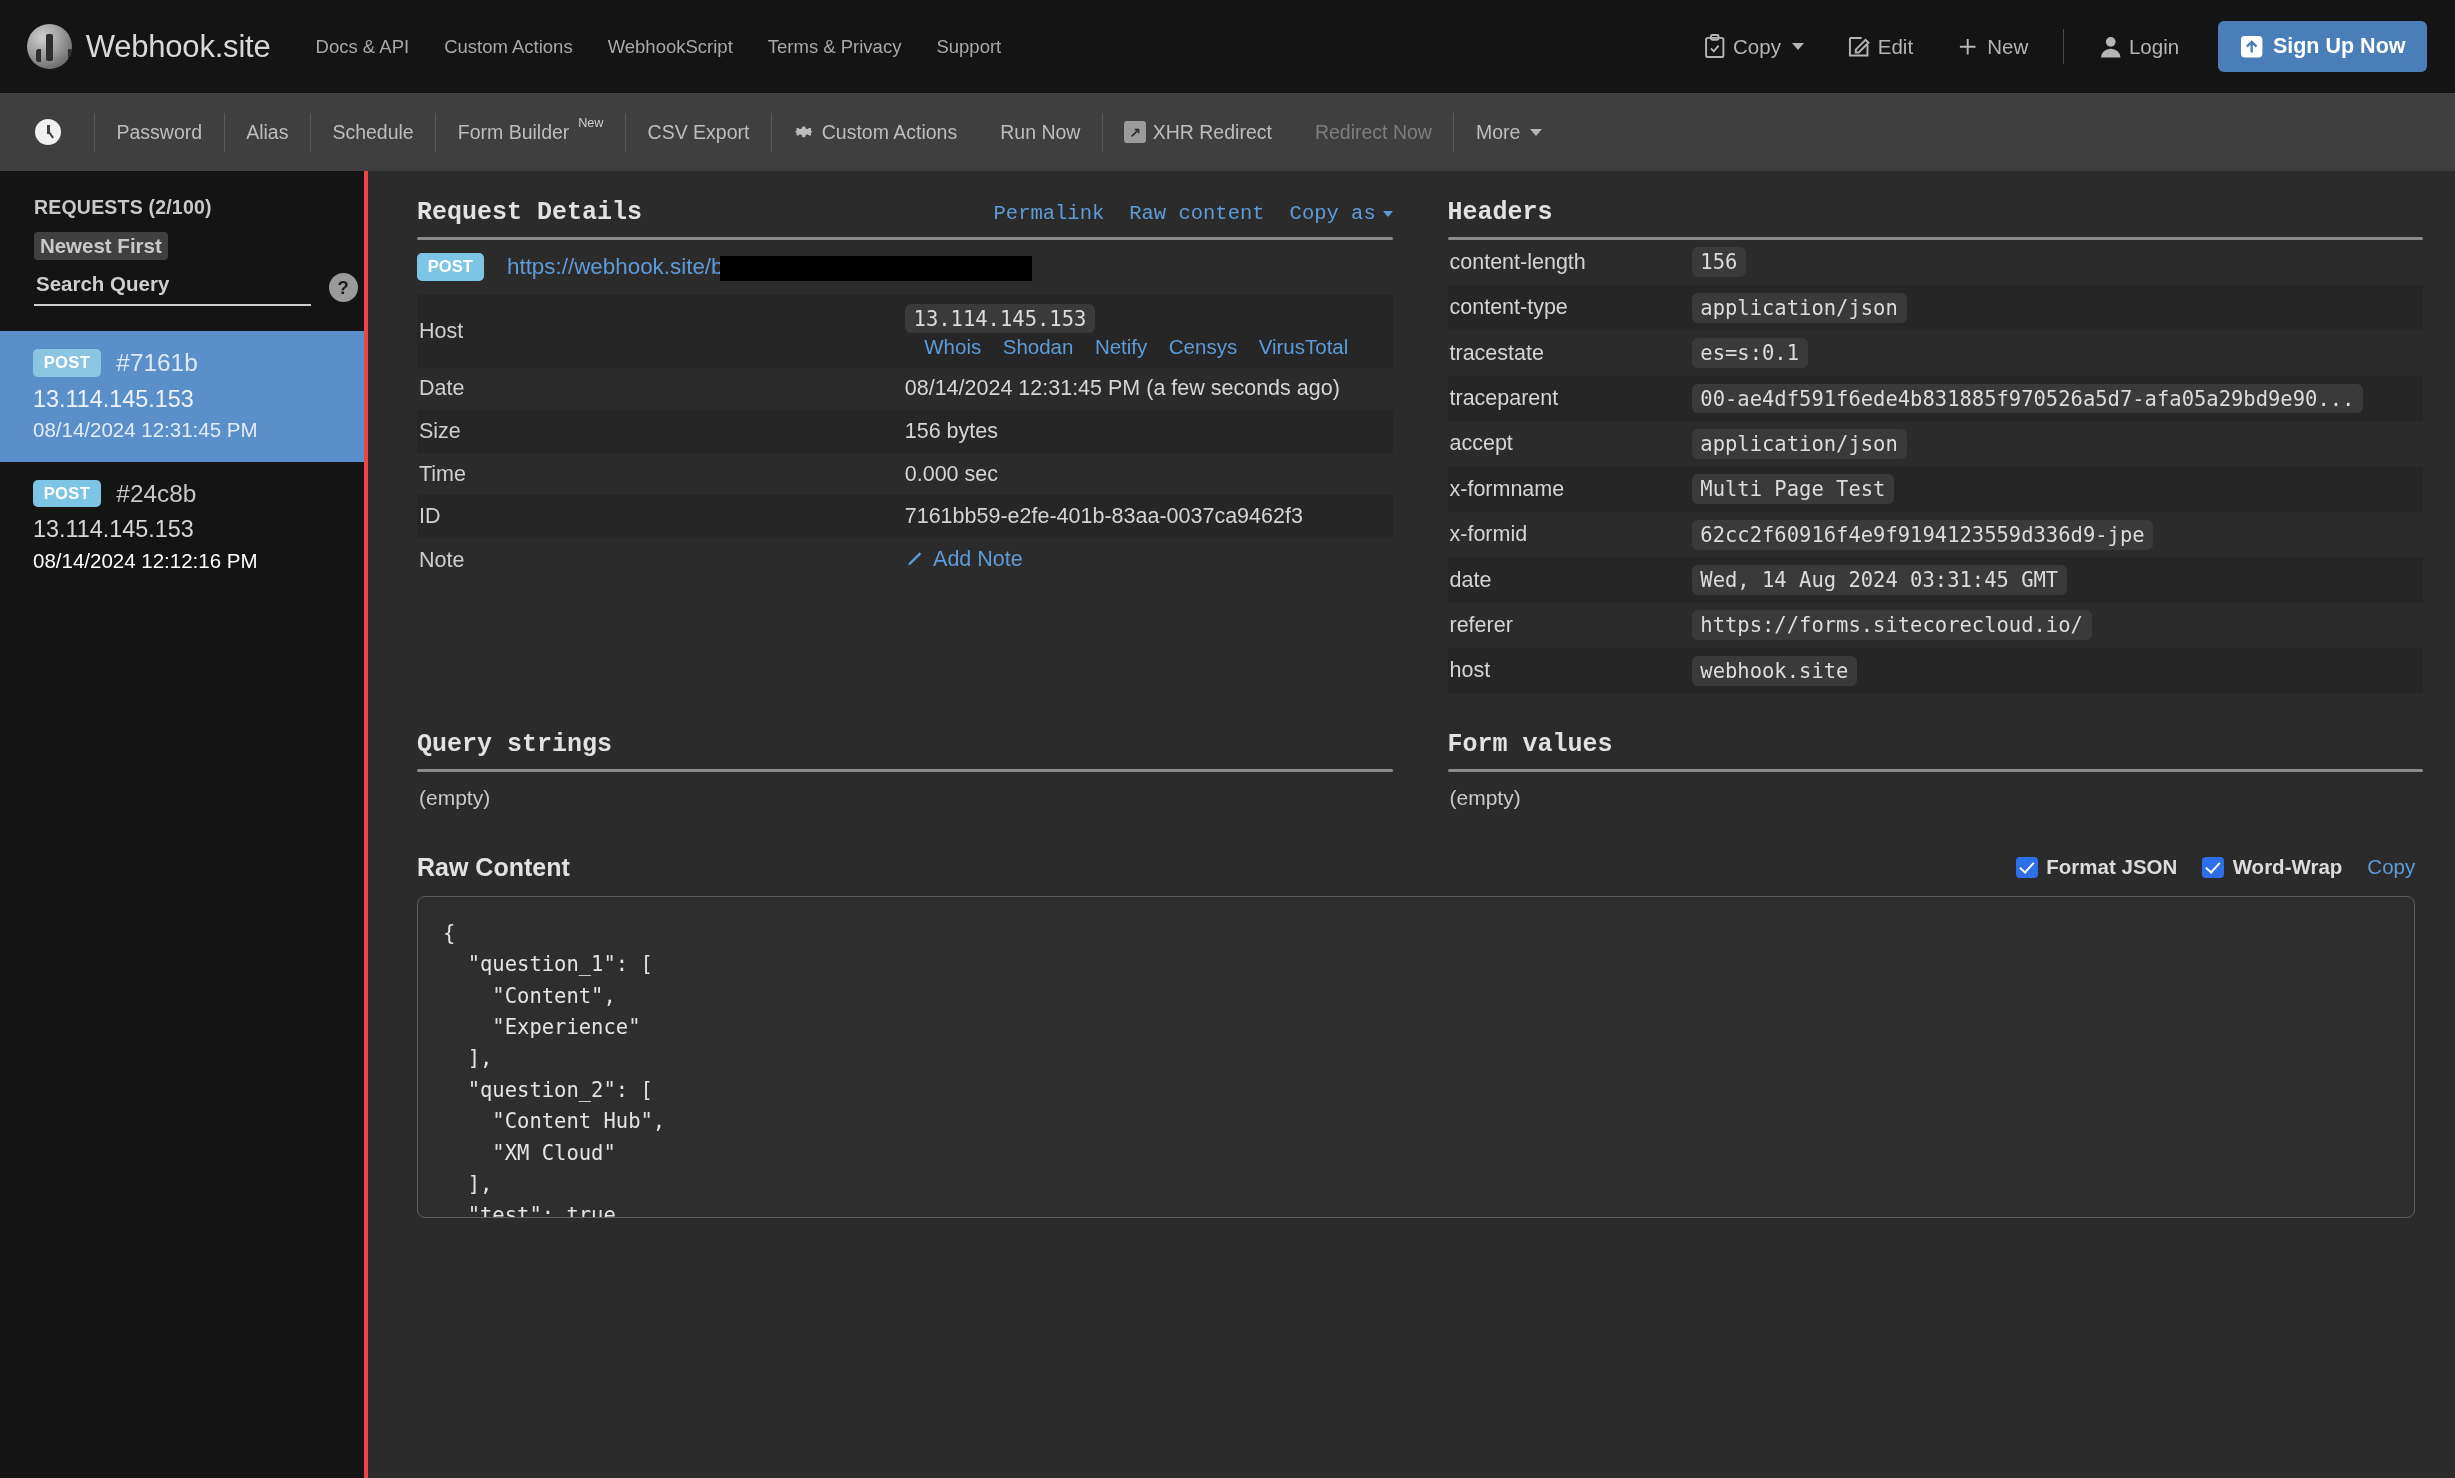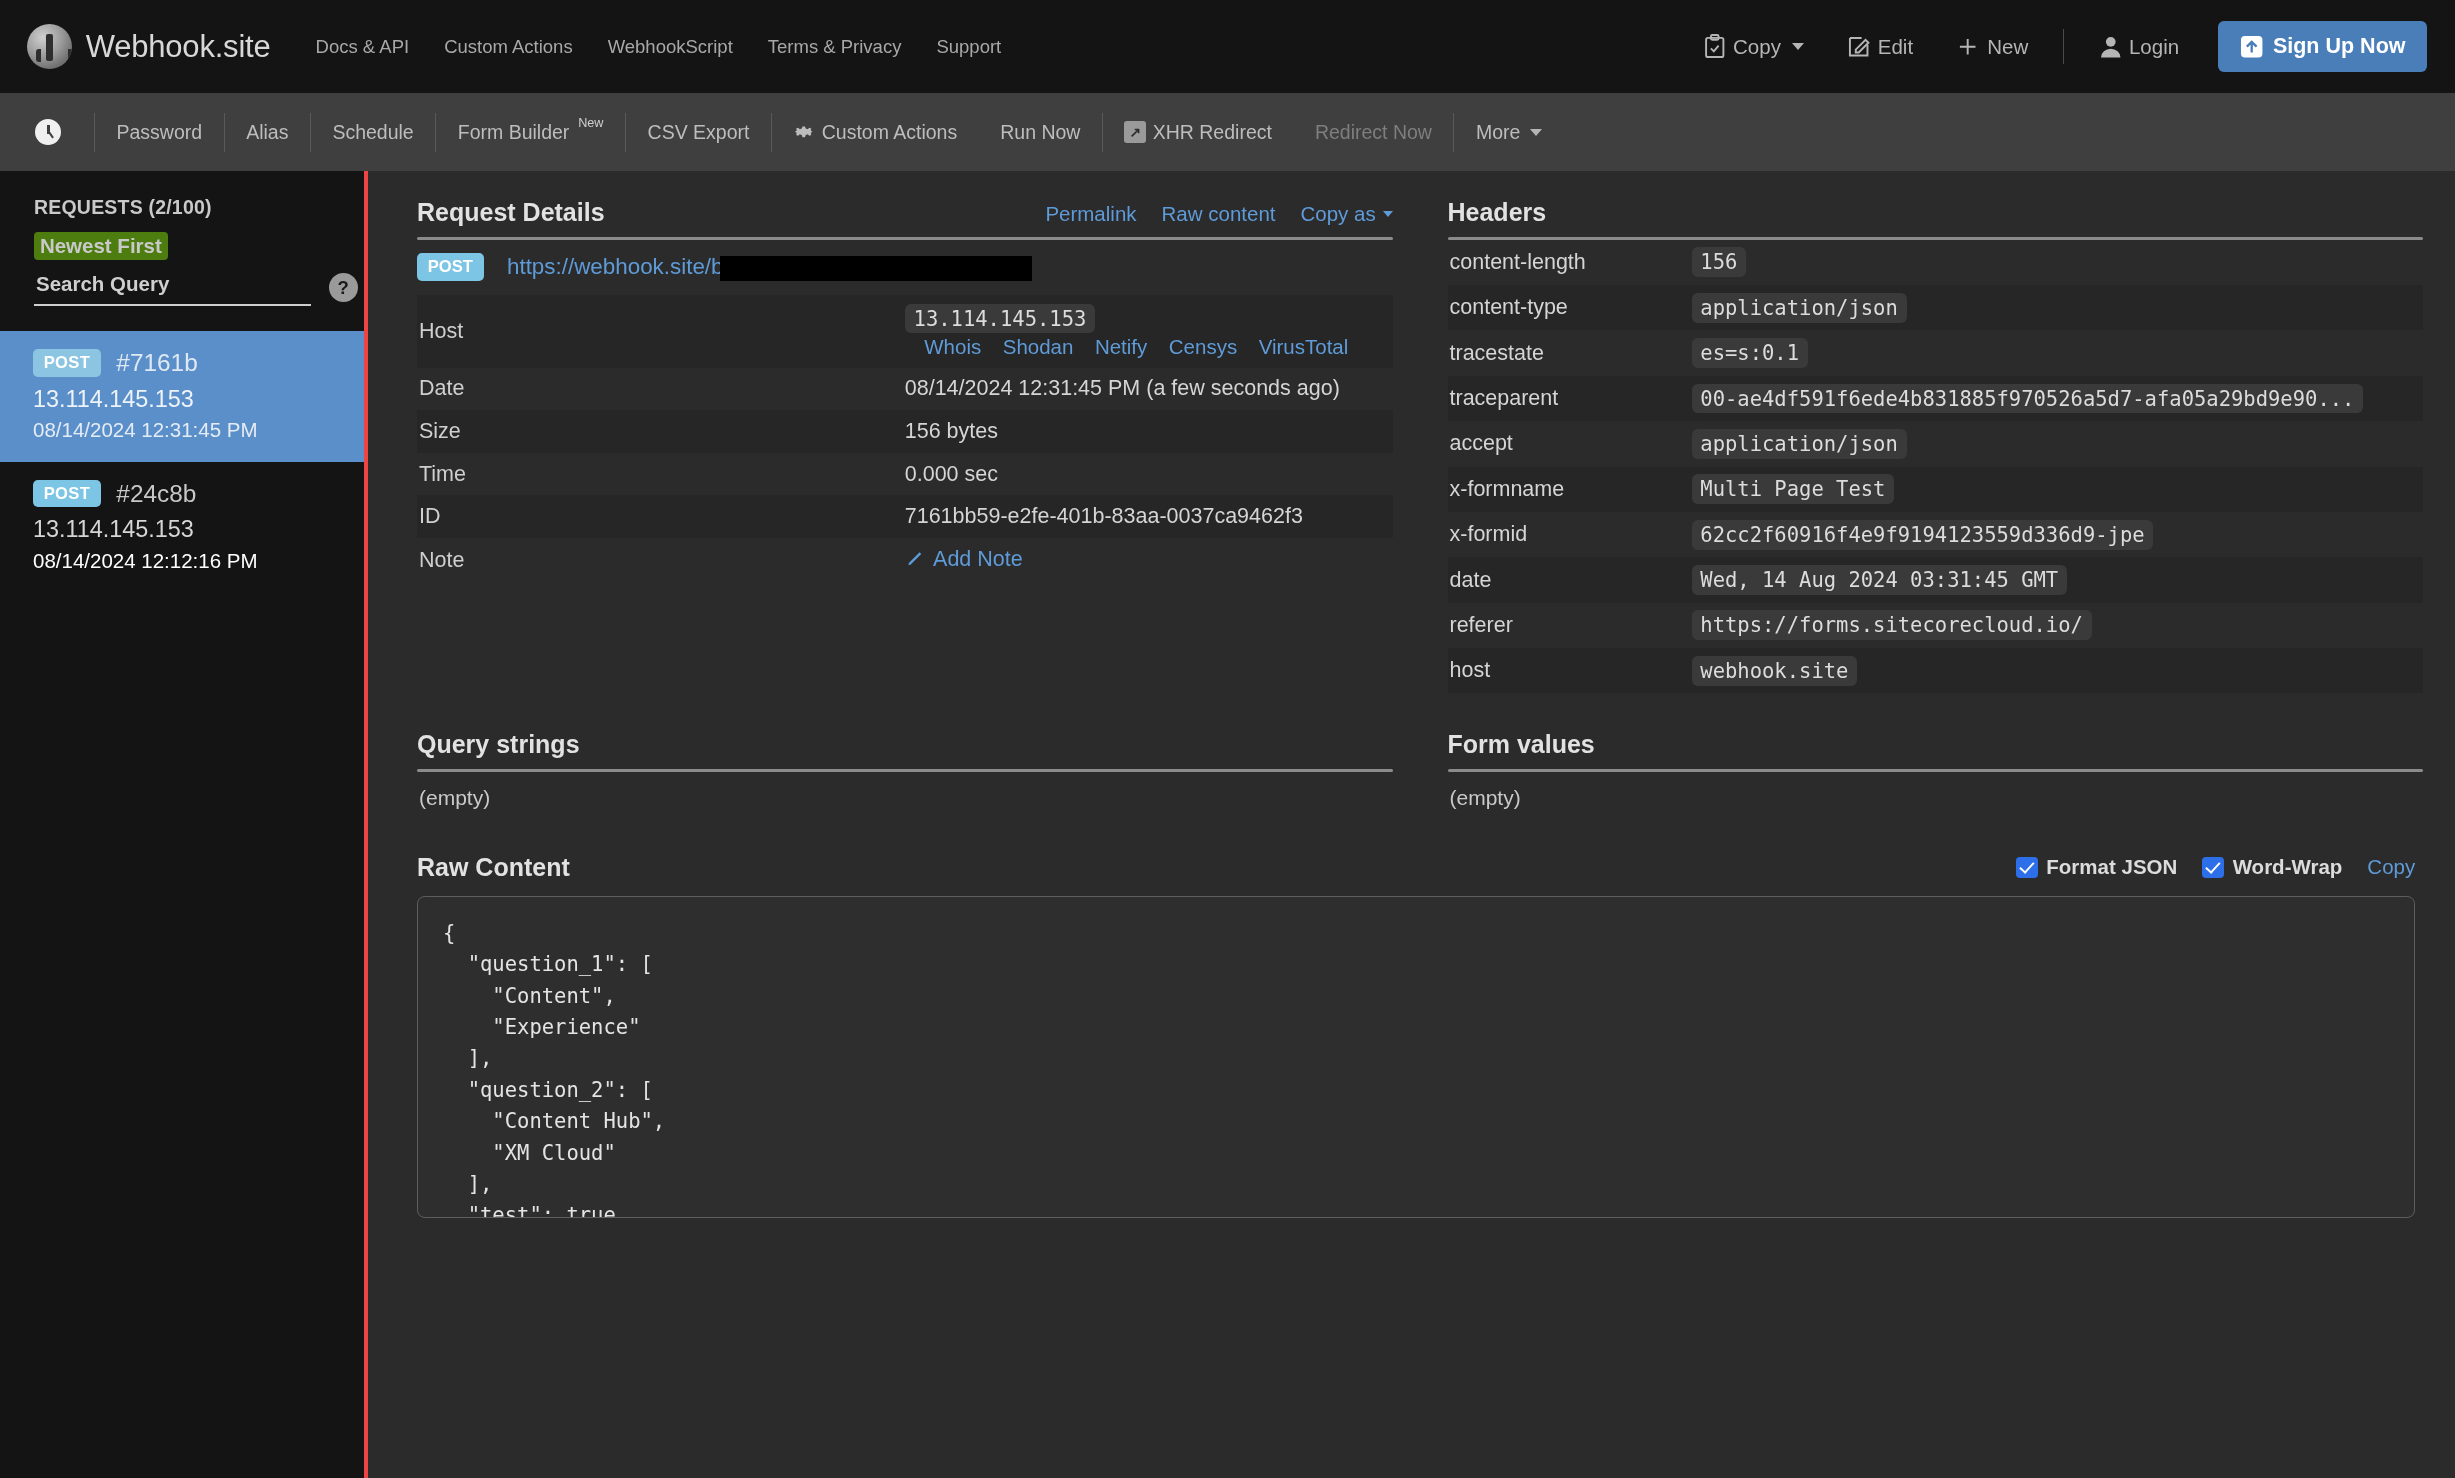--- a/index.html
+++ b/index.html
@@ -193,21 +193,21 @@
     font-size: 19.5px;
     font-weight: bold;
     letter-spacing: 0.2px;
     margin-bottom: 12.7px;
   }
   .sb-sort {
     display: inline-block;
     color: #c9c9c9;
     font-size: 20.5px;
     font-weight: bold;
-    background: #4d7c0f;
+    background: #404040;
     border-radius: 3.9px;
     padding: 2px 5.9px;
     margin-bottom: 12.7px;
   }
   .sb-search-row {
     display: flex;
     align-items: flex-end;
     gap: 17.6px;
     padding-right: 7.8px;
   }
@@ -274,20 +274,21 @@
     overflow: hidden;
   }
   .cols { display: flex; gap: 55px; }
   .col { flex: 1; min-width: 0; }
 
   .sec-head {
     display: flex;
     align-items: baseline;
     justify-content: space-between;
     margin-bottom: 9.8px;
+    font-family: Liberation Mono, monospace;
   }
   .sec-title {
     color: #e2e2e2;
     font-size: 25px;
     font-weight: bold;
   }
   .sec-links { display: flex; gap: 25px; }
   .lnk {
     color: #5e9bd8;
     font-size: 20.5px;

